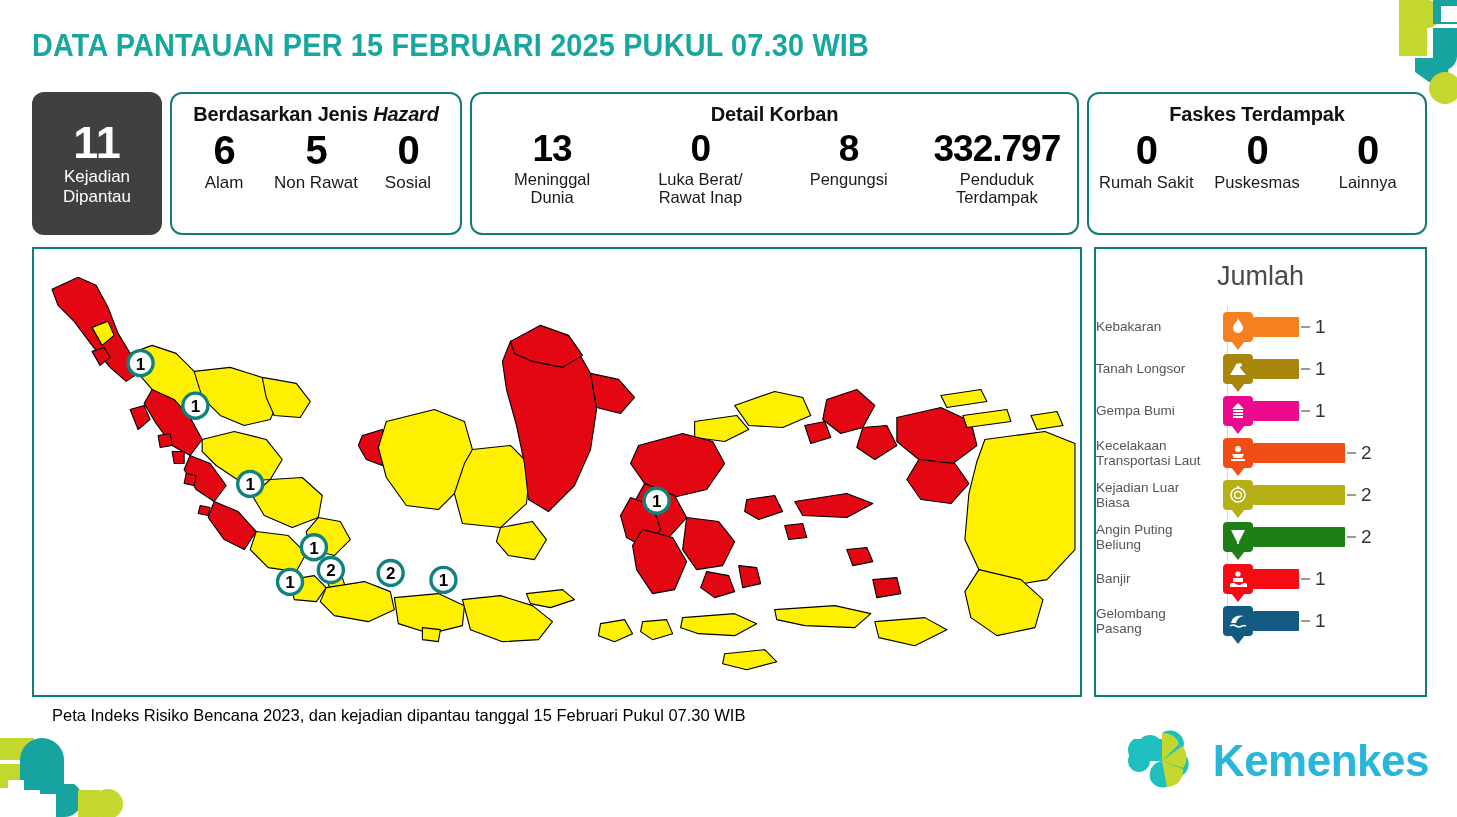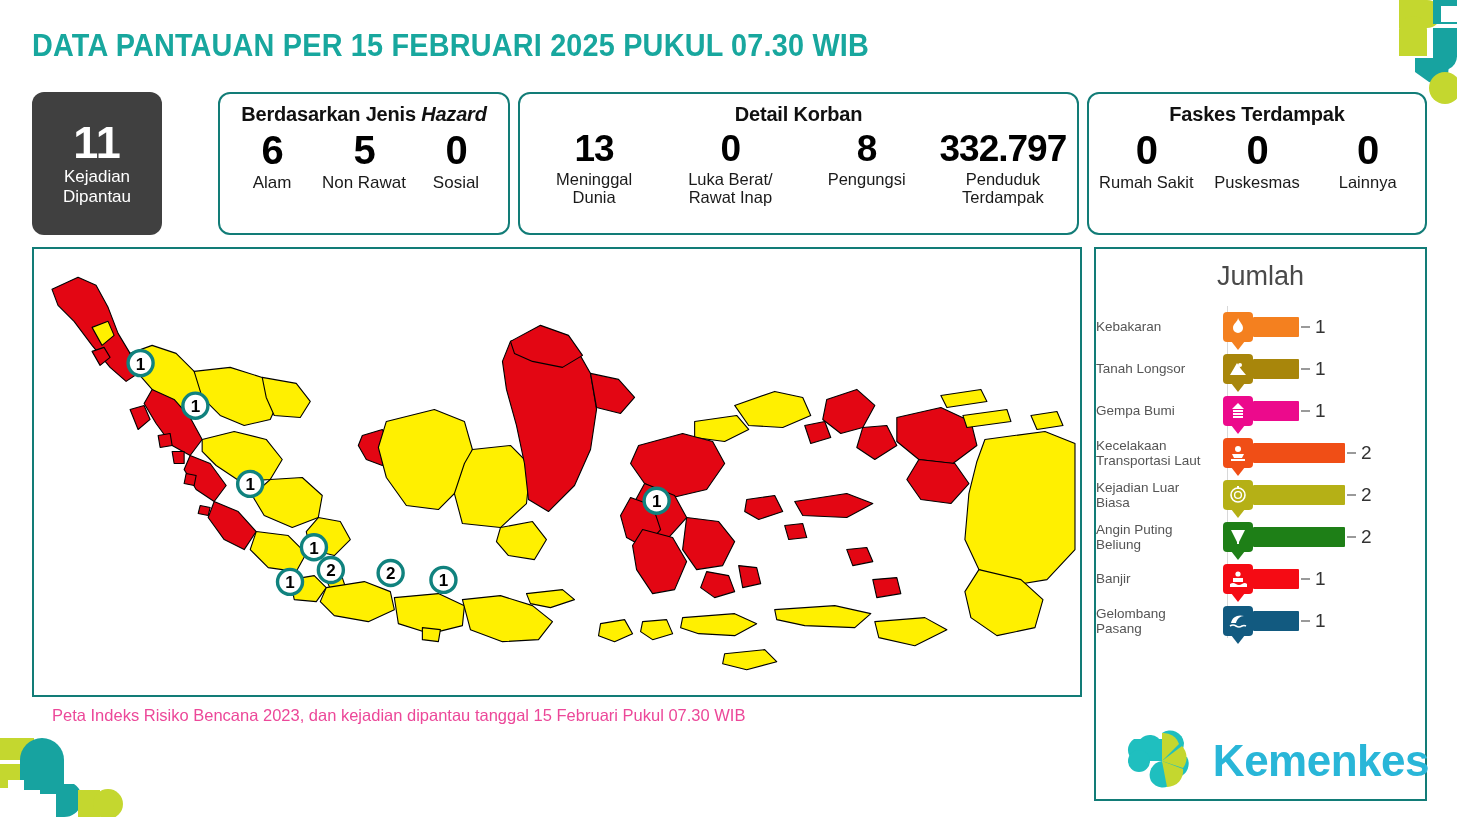--- a/index.html
+++ b/index.html
@@ -44,21 +44,21 @@
   .card-total {
     width: 130px; background: #404040; border: none;
     border-radius: 12px; color: #fff;
     display: flex; flex-direction: column;
     align-items: center; justify-content: center;
     flex: 0 0 130px;
   }
   .total-num { font-size: 45px; font-weight: bold; line-height: 0.98; }
   .total-lbl { font-size: 17px; line-height: 1.15; text-align: center; margin-top: 2px; }
 
-  .card-hazard { flex: 0 0 292px; margin-left: 48px; }
+  .card-hazard { flex: 0 0 292px; }
   .card-korban { flex: 1 1 auto; }
   .card-faskes { flex: 0 0 340px; }
 
   .metrics {
     display: flex; justify-content: space-around; align-items: flex-start;
     padding: 0 6px; margin-top: 4px;
   }
   .metric { text-align: center; flex: 1 1 0; }
   .metric-num {
     font-size: 40px; font-weight: bold; color: #000;
@@ -85,21 +85,21 @@
   .marker-circle { fill: #ffffff; stroke: #10827E; stroke-width: 3.4; }
   .marker-text {
     fill: #000; font-family: "Liberation Sans", sans-serif;
     font-size: 17px; font-weight: bold; text-anchor: middle;
     dominant-baseline: central;
   }
 
   
   .legend-panel {
     position: absolute; left: 1094px; top: 247px;
-    width: 333px; height: 554px;
+    width: 333px; height: 450px;
     border: 2.5px solid #127C77; background: #fff;
   }
   .legend-title {
     text-align: center; font-size: 27px; color: #4a4a4a;
     margin-top: 12px; font-weight: normal;
   }
   .legend-list { margin-top: 14px; position: relative; }
   .legend-axis {
     position: absolute; left: 131px; top: 0; bottom: 4px;
     width: 1px; background: #d8d8d8;
@@ -131,21 +131,21 @@
   .legend-tick {
     width: 9px; height: 2px; background: #9a9a9a; margin: 0 2px;
   }
   .legend-val {
     font-size: 19px; color: #333; margin-left: 3px; min-width: 14px;
   }
 
   
   .footnote {
     position: absolute; left: 52px; top: 706px;
-    font-size: 16.5px; color: #ec4899;
+    font-size: 16.5px; color: #000000;
   }
   .brand {
     position: absolute; right: 28px; bottom: 22px;
     display: flex; align-items: center; gap: 14px;
   }
   .brand-name {
     font-size: 44px; font-weight: bold; color: #29B6D8;
     letter-spacing: -0.5px;
   }
 </style>

